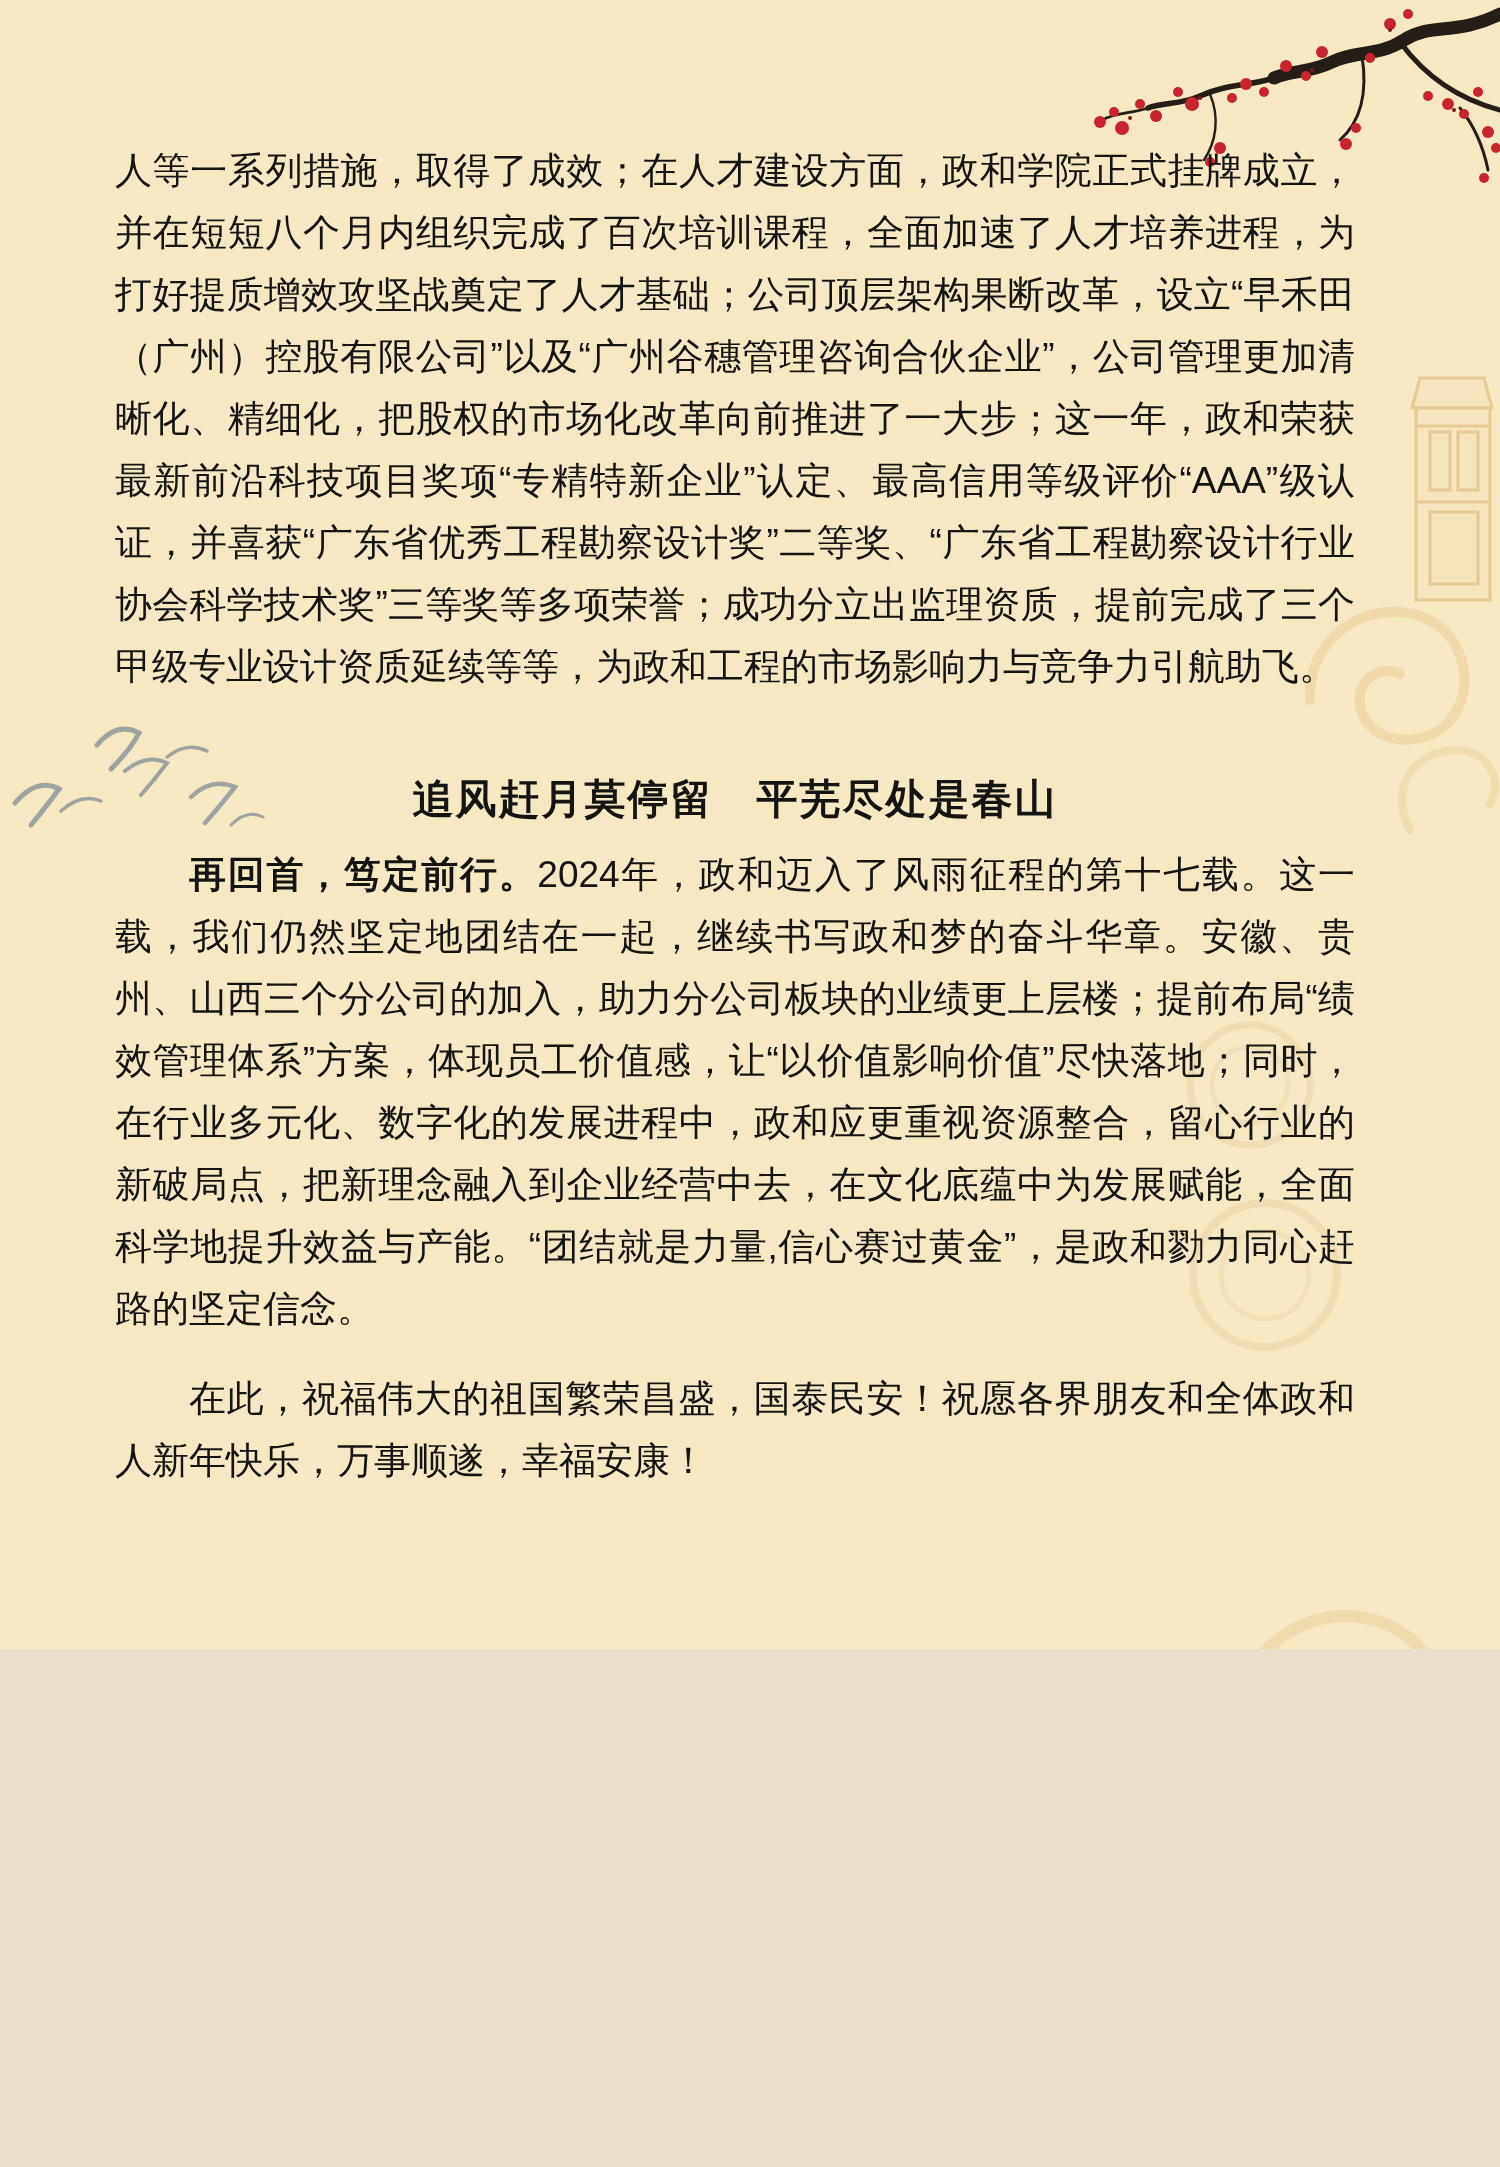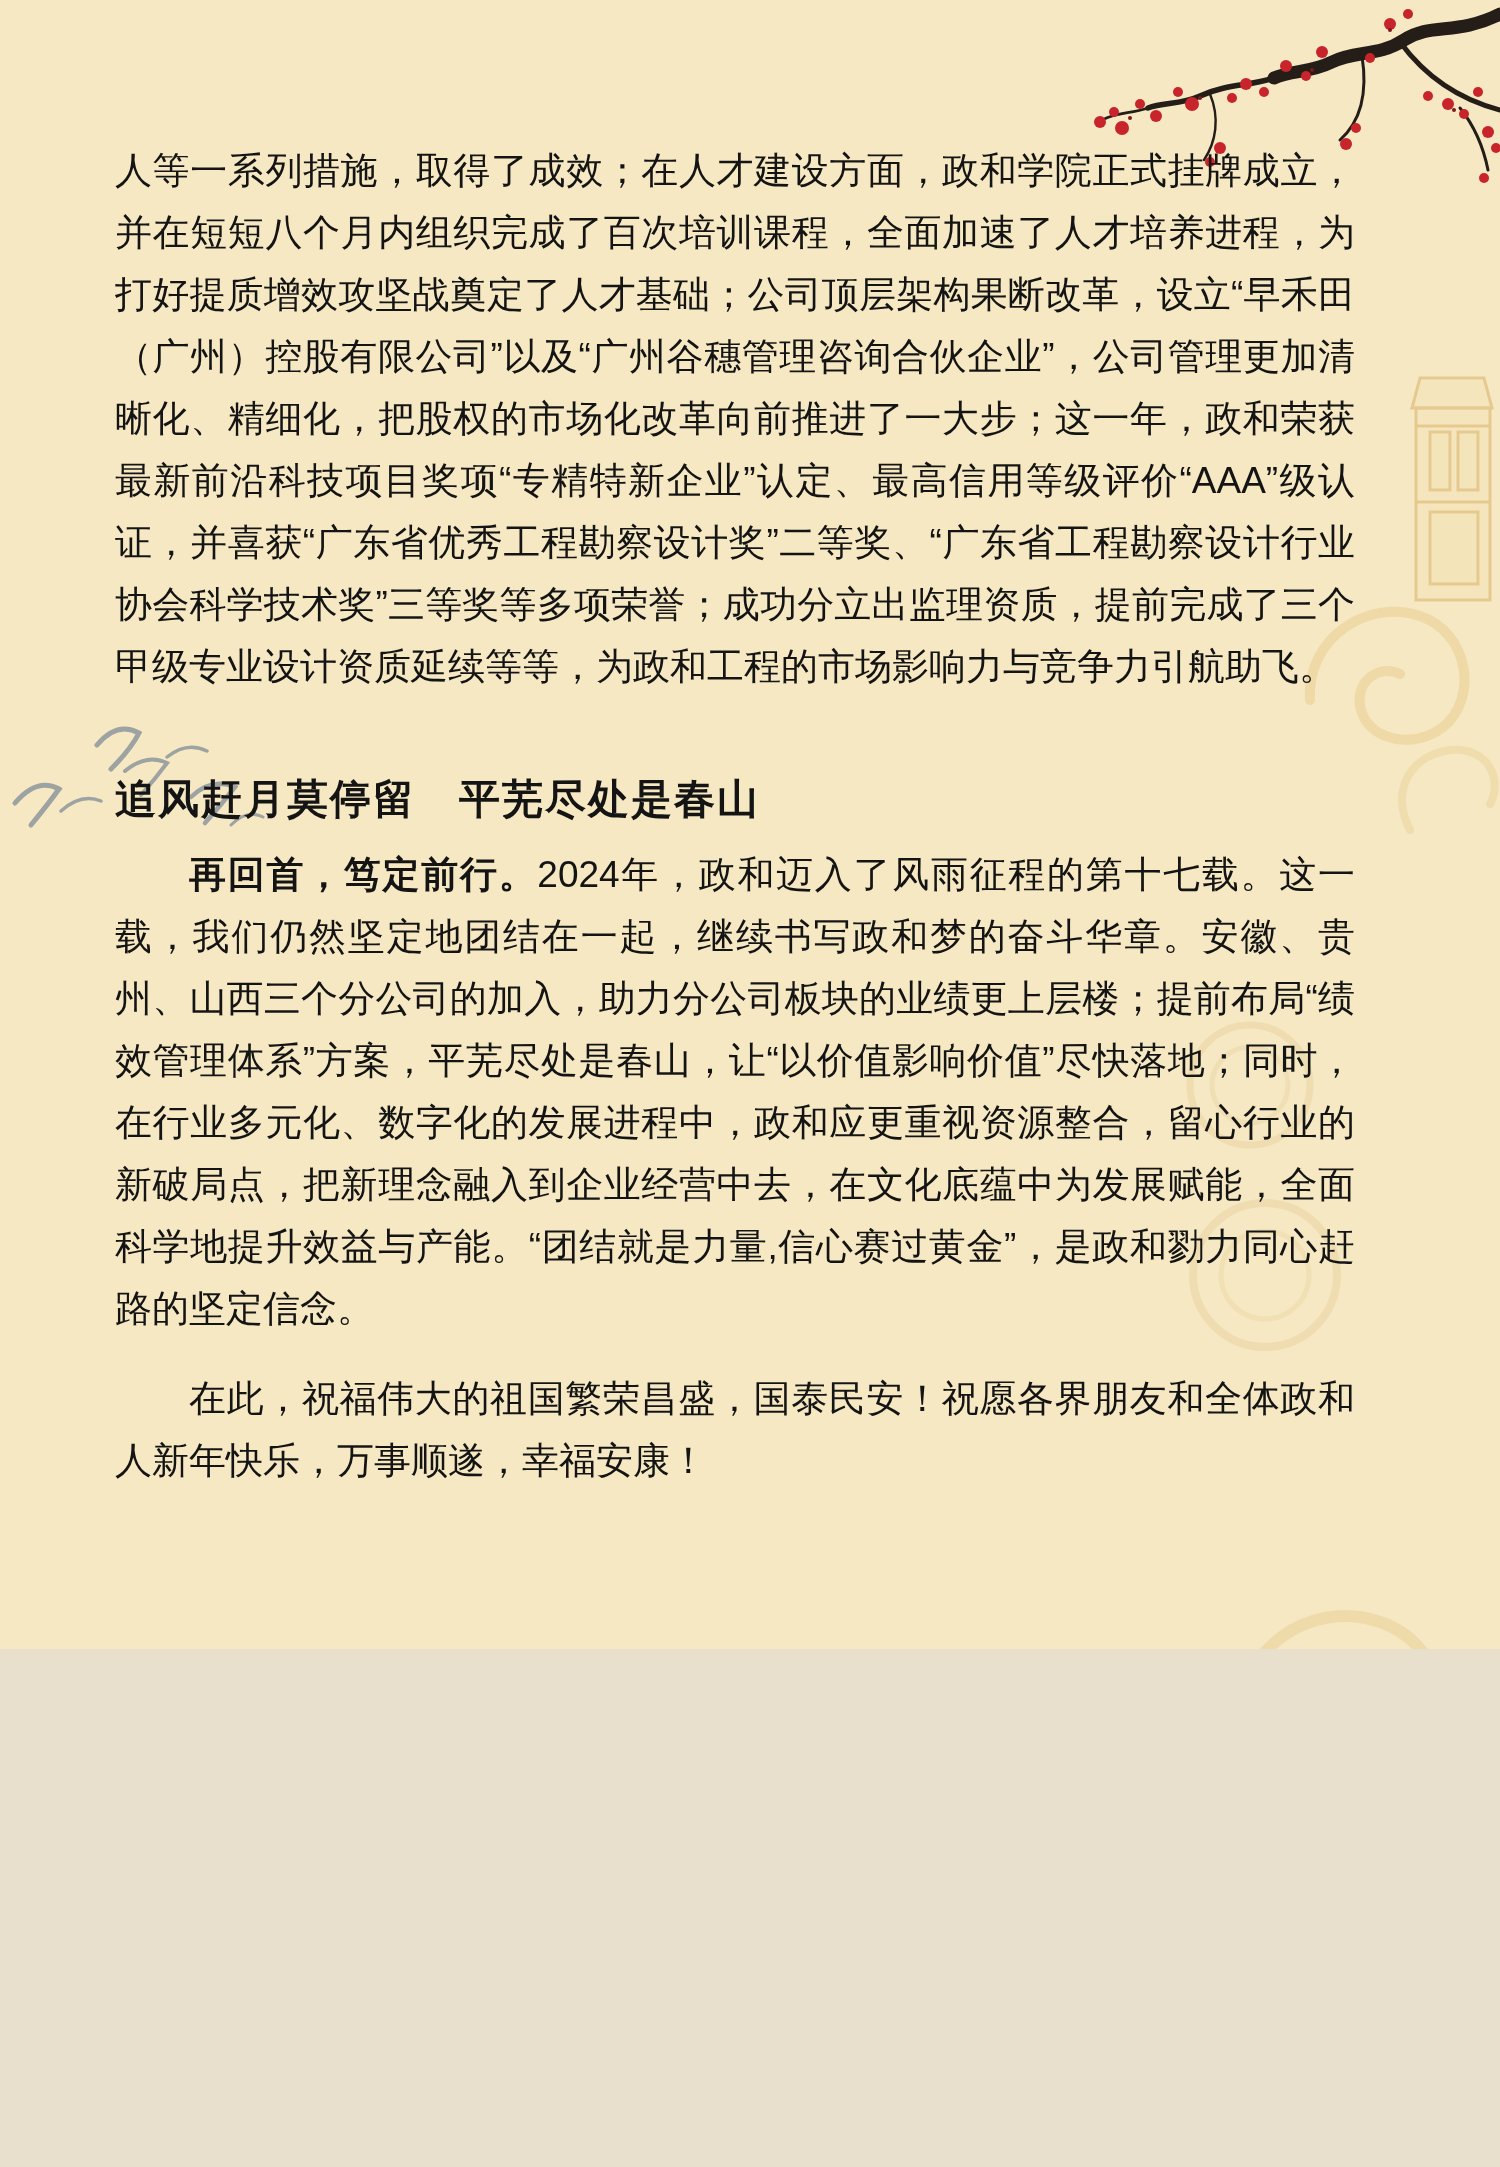--- a/index.html
+++ b/index.html
@@ -6,21 +6,21 @@
   .page{
     position:relative;width:1500px;height:1649px;margin:0 auto;
     background:#f5e8c2;overflow:hidden;
     font-family:"Liberation Sans","DejaVu Sans",sans-serif;color:#141414;
   }
   .content{position:absolute;left:115px;top:140px;width:1240px;z-index:5;}
   p.body{margin:0;font-size:37px;line-height:62px;text-align:justify;text-justify:inter-character;}
   p.indent{text-indent:74px;}
   p.body b{font-weight:bold;}
   h2.heading{margin:70px 0 14px 0;font-size:41px;line-height:62px;font-weight:bold;
-    text-align:left;letter-spacing:2px;}
+    text-align:center;letter-spacing:2px;}
   p.mt1{margin-top:28px;}
   .sig-title{position:absolute;left:638px;top:1846px;font-size:37px;line-height:44px;z-index:6;}
   .sig-date{position:absolute;left:1064px;top:1922px;font-size:38px;letter-spacing:1px;z-index:6;}
   .deco{position:absolute;pointer-events:none;}
   .z1{z-index:1}.z2{z-index:2}.z3{z-index:3}.z7{z-index:7}
 </style>
 </head>
 <body>
 
 <div class="page">
@@ -121,21 +121,21 @@
       <path d="M120,66 Q142,48 162,58 Q150,74 136,90" stroke-width="4"></path>
       <path d="M162,52 Q182,36 202,46" stroke-width="3.5"></path>
       <path d="M186,92 Q206,72 230,82 Q216,100 200,118" stroke-width="4.5"></path>
       <path d="M226,120 Q242,104 258,112" stroke-width="3"></path>
     </g>
   </svg>
 
   <div class="content">
     <p class="body"><span>人等一系列措施，取得了成效；在人才建设方面，政和学院正式挂牌成立，并在短短八个月内组织完成了百次培训课程，全面加速了人才培养进程，为打好提质增效攻坚战奠定了人才基础；公司顶层架构果断改革，设立“早禾田（广州）控股有限公司”以及“广州谷穗管理咨询合伙企业”，公司管理更加清晰化、精细化，把股权的市场化改革向前推进了一大步；这一年，政和荣获最新前沿科技项目奖项“专精特新企业”认定、最高信用等级评价“AAA”级认证，并喜获“广东省优秀工程勘察设计奖”二等奖、“广东省工程勘察设计行业协会科学技术奖”三等奖等多项荣誉；成功分立出监理资质，提前完成了三个甲级专业设计资质延续等等，为政和工程的市场影响力与竞争力引航助飞。</span></p>
     <h2 class="heading">追风赶月莫停留　平芜尽处是春山</h2>
-    <p class="body indent"><b>再回首，笃定前行。</b><span>2024年，政和迈入了风雨征程的第十七载。这一载，我们仍然坚定地团结在一起，继续书写政和梦的奋斗华章。安徽、贵州、山西三个分公司的加入，助力分公司板块的业绩更上层楼；提前布局“绩效管理体系”方案，平芜尽处是春山，让“以价值影响价值”尽快落地；同时，在行业多元化、数字化的发展进程中，政和应更重视资源整合，留心行业的新破局点，把新理念融入到企业经营中去，在文化底蕴中为发展赋能，全面科学地提升效益与产能。“团结就是力量,信心赛过黄金”，是政和勠力同心赶路的坚定信念。</span></p>
+    <p class="body indent"><b>再回首，笃定前行。</b><span>2024年，政和迈入了风雨征程的第十七载。这一载，我们仍然坚定地团结在一起，继续书写政和梦的奋斗华章。安徽、贵州、山西三个分公司的加入，助力分公司板块的业绩更上层楼；提前布局“绩效管理体系”方案，体现员工价值感，让“以价值影响价值”尽快落地；同时，在行业多元化、数字化的发展进程中，政和应更重视资源整合，留心行业的新破局点，把新理念融入到企业经营中去，在文化底蕴中为发展赋能，全面科学地提升效益与产能。“团结就是力量,信心赛过黄金”，是政和勠力同心赶路的坚定信念。</span></p>
     <p class="body indent mt1"><span>在此，祝福伟大的祖国繁荣昌盛，国泰民安！祝愿各界朋友和全体政和人新年快乐，万事顺遂，幸福安康！</span></p>
   </div>
 
   <svg class="deco z7" style="left:1005px;top:1762px;" width="370" height="175" viewBox="0 0 370 175">
     <g fill="none" stroke="#15130f" stroke-linecap="round">
       <path d="M18,100 Q120,58 225,40 Q262,34 310,20" stroke-width="7"></path>
       <path d="M196,14 Q168,85 100,162" stroke-width="6"></path>
       <path d="M214,6 L236,34" stroke-width="5"></path>
       <path d="M228,42 Q258,20 266,46 Q272,72 238,78 Q212,82 232,102 Q252,120 290,96" stroke-width="4"></path>
       <path d="M302,44 Q324,82 272,132 Q250,150 302,142 Q334,136 346,154" stroke-width="4.5"></path>

